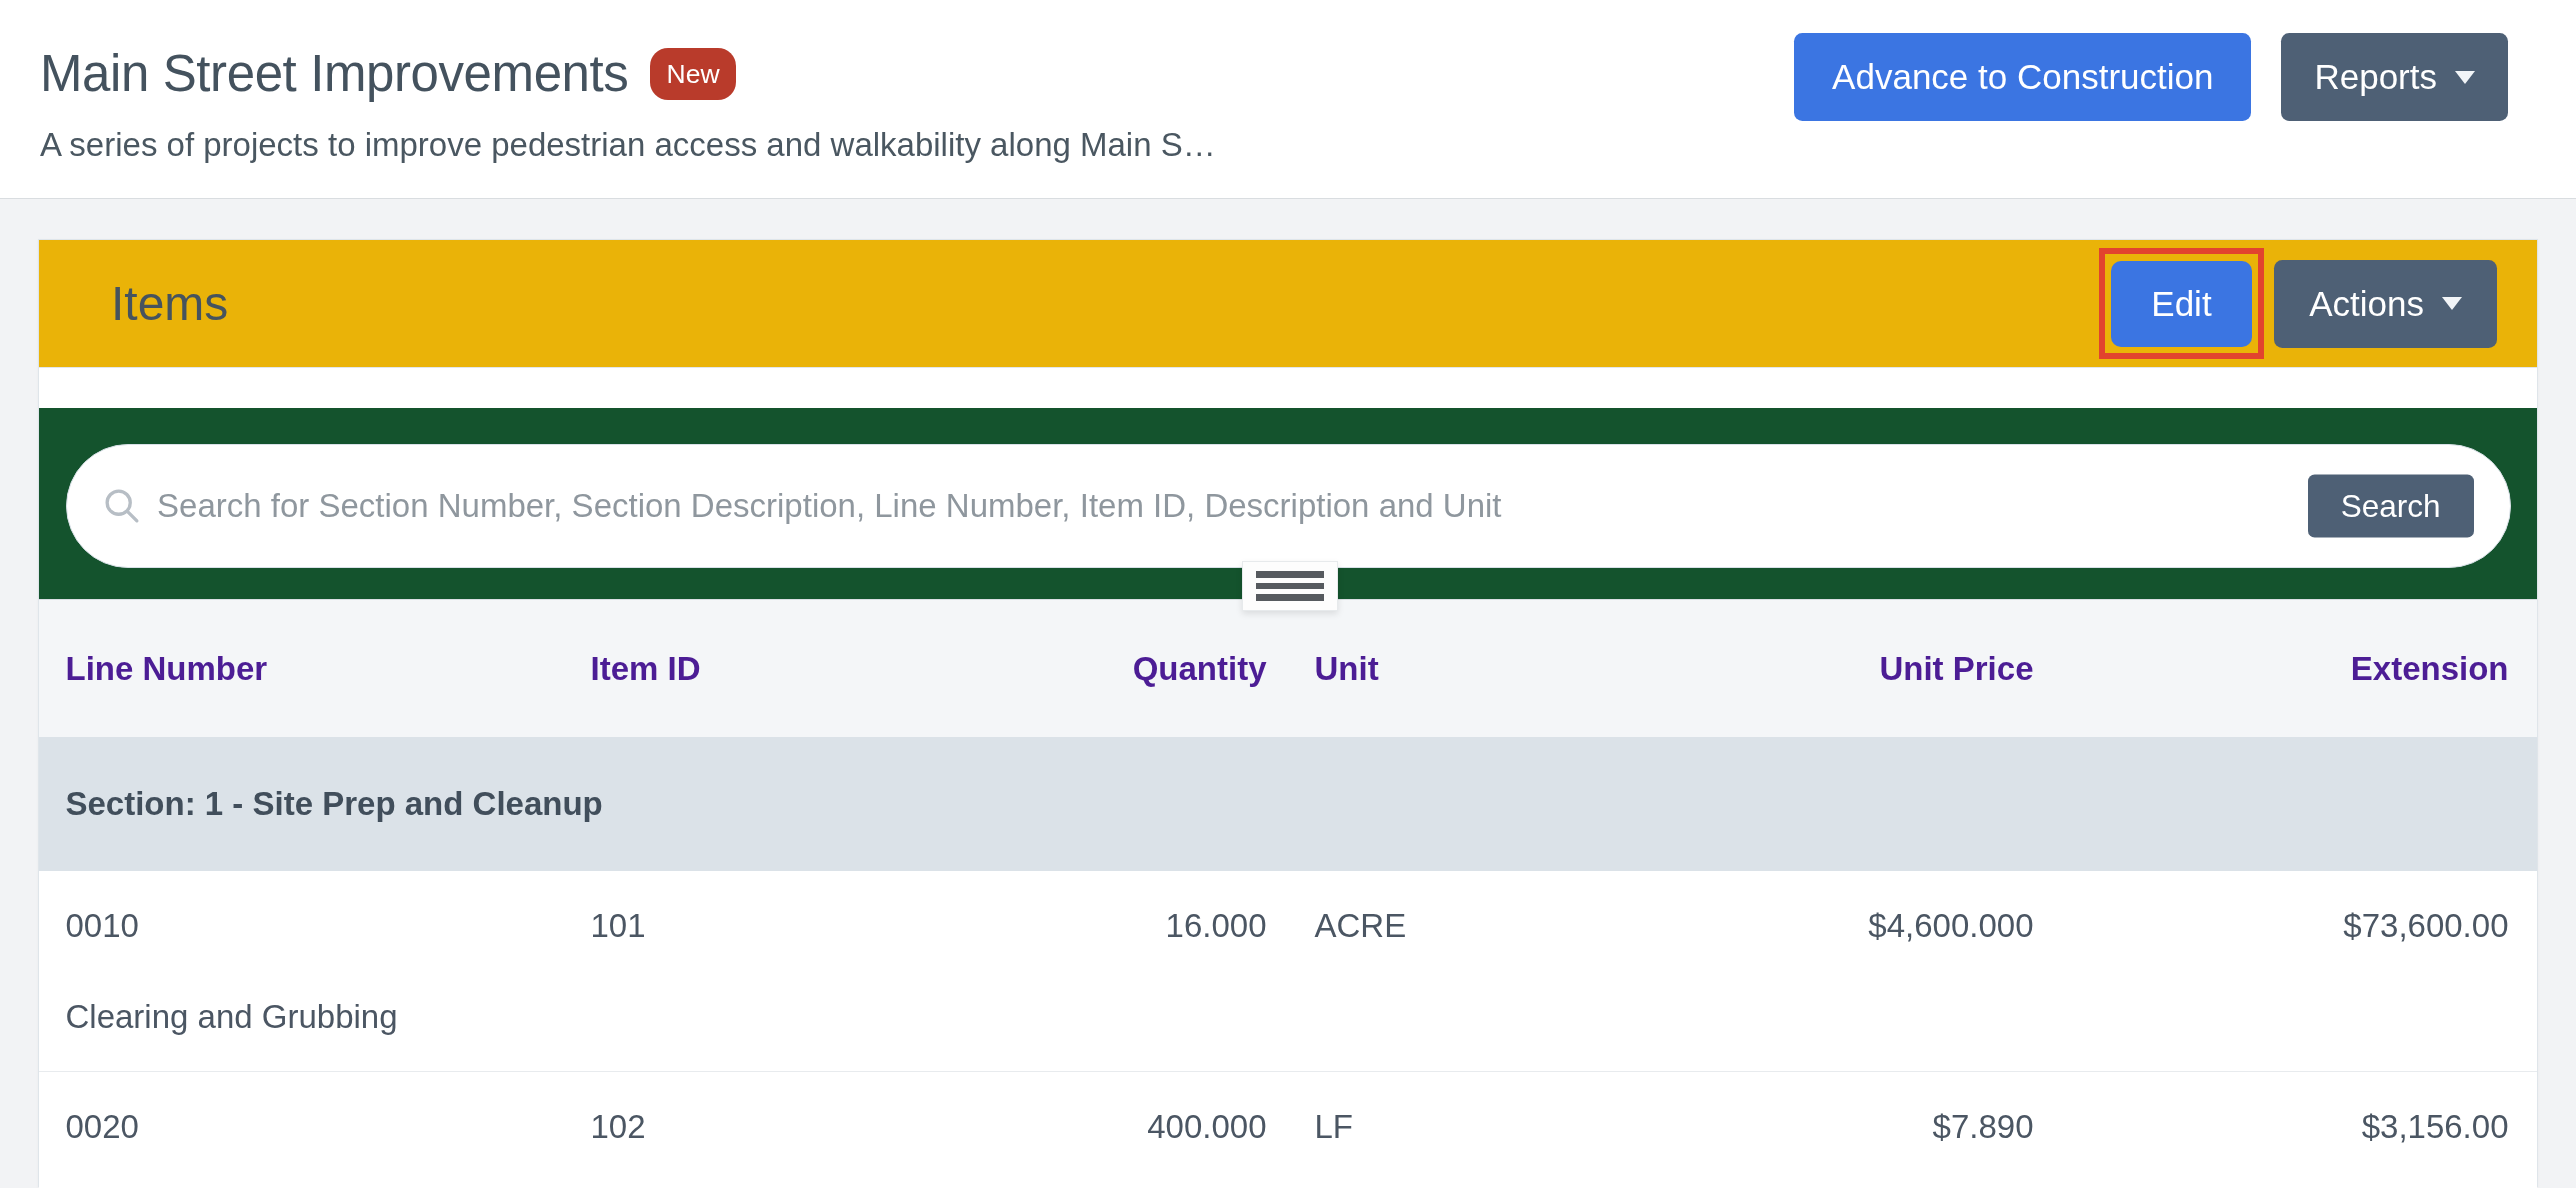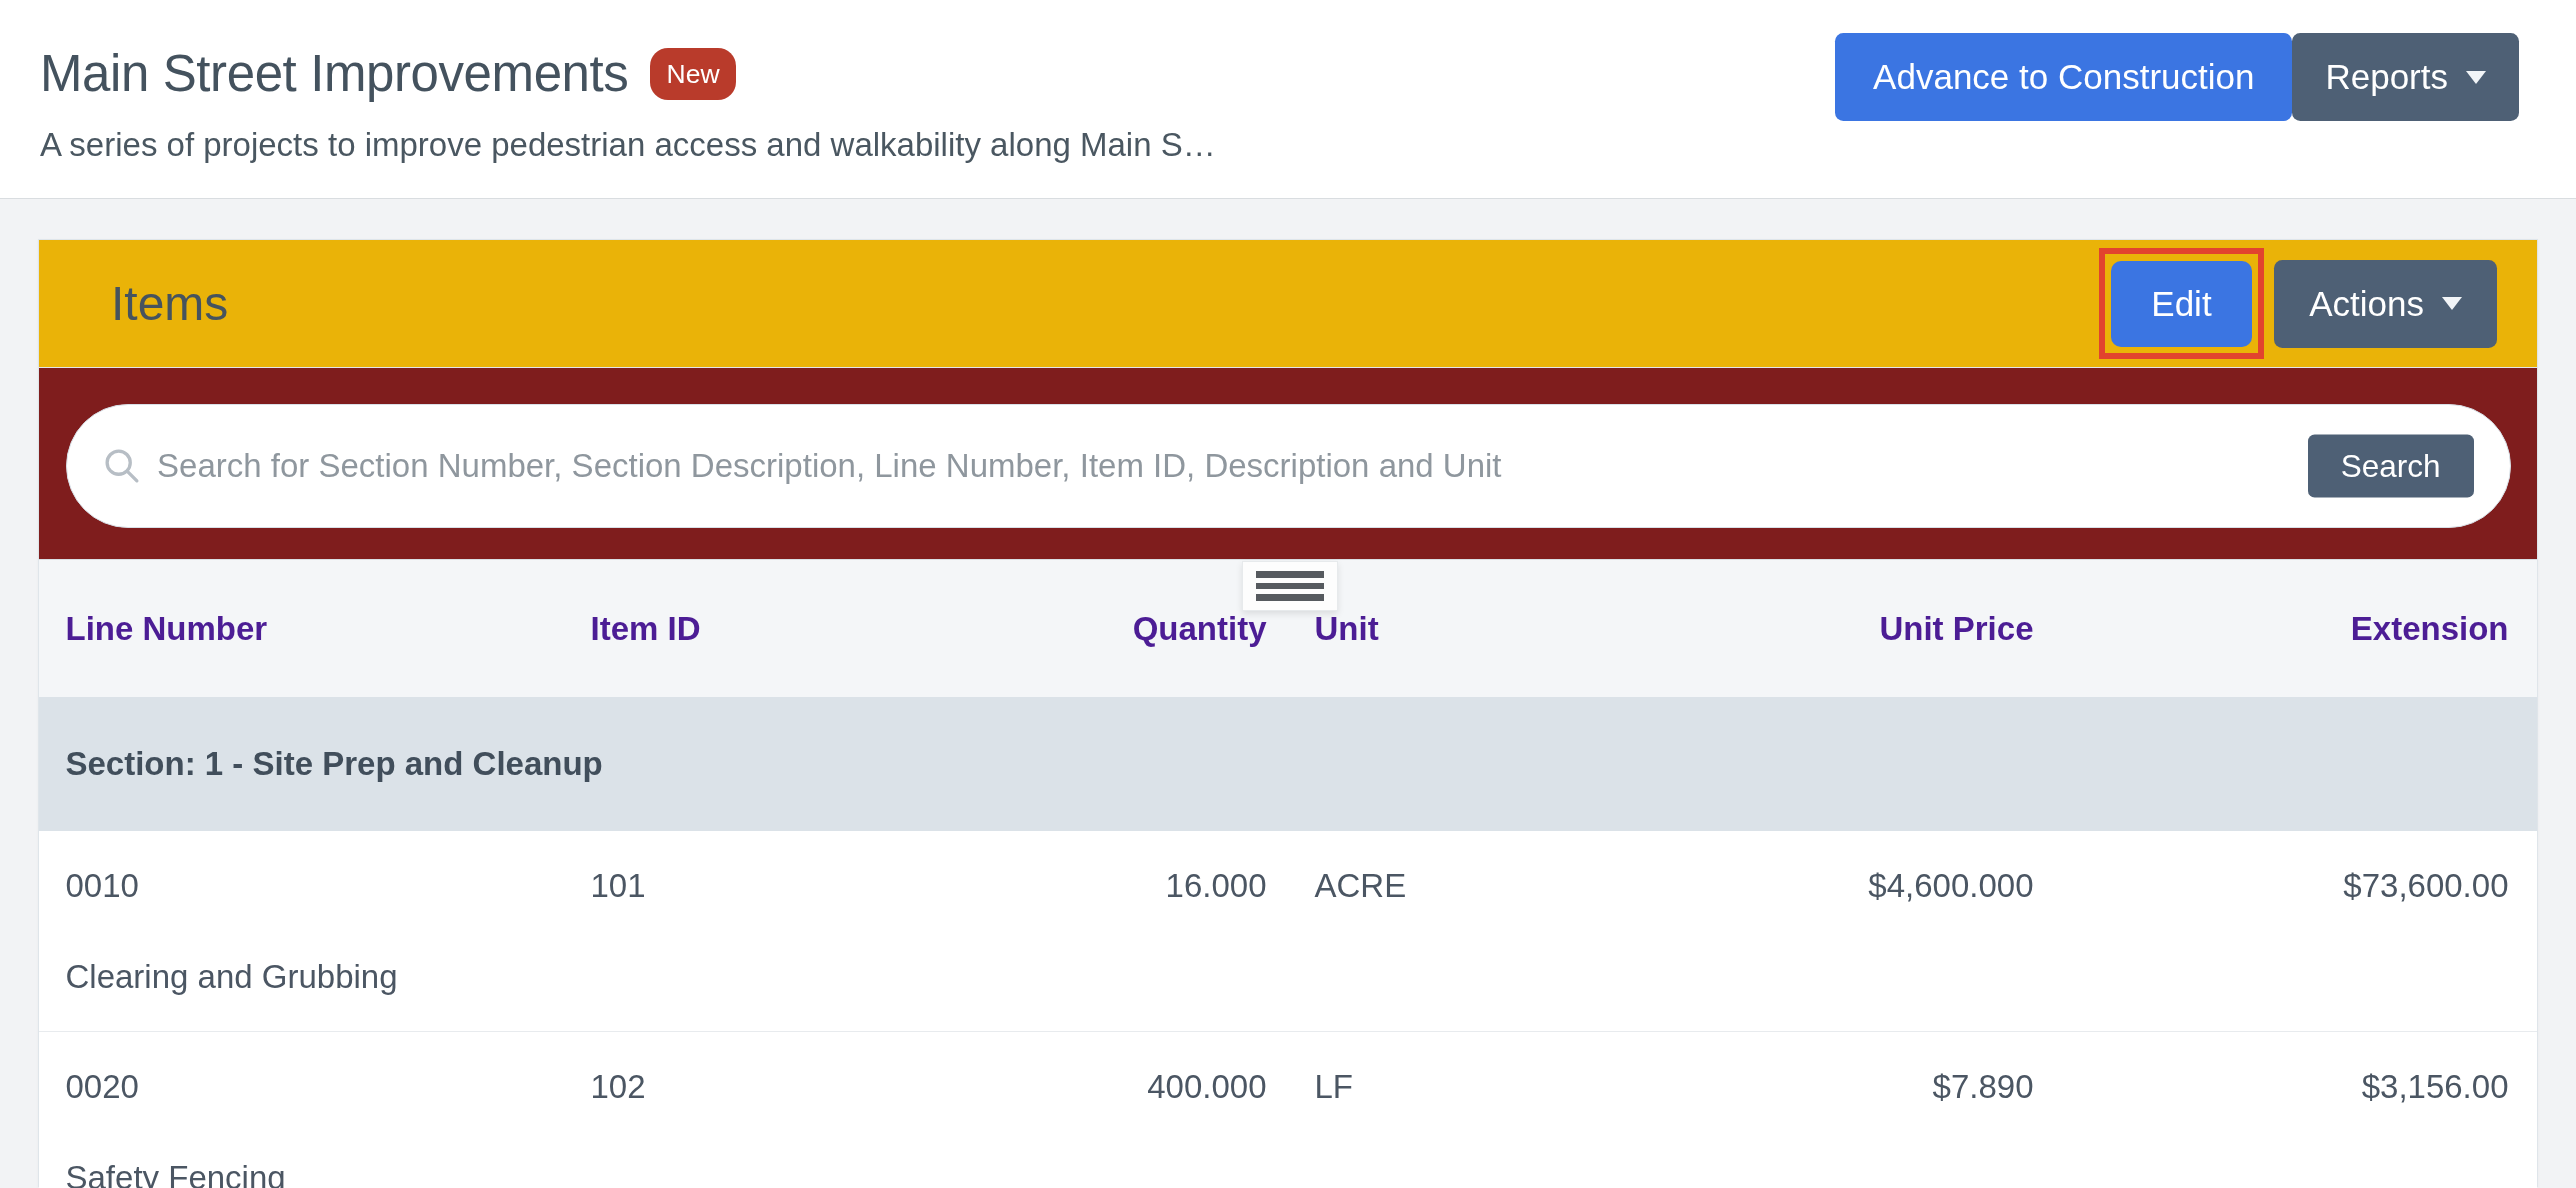--- a/index.html
+++ b/index.html
@@ -27,22 +27,22 @@
     margin-left:21.5px;
     background:#b93b2b; color:#ffffff;
     font-size:26.5px; line-height:1;
     padding:12.4px 16.6px; border-radius:18px;
   }
   .page-subtitle {
     margin-top:21.5px;
     font-size:33px; color:#4a5761; line-height:38px;
   }
   .header-buttons {
-    position:absolute; top:33px; right:57px;
-    display:flex; gap:0;
+    position:absolute; top:33px; right:68px;
+    display:flex; gap:30px;
   }
   .btn {
     display:inline-flex; align-items:center; justify-content:center;
     height:88px; border:none; cursor:pointer;
     border-radius:8.3px; font-size:35px;
     font-family:inherit; color:#ffffff; white-space:nowrap;
   }
   .btn-primary { background:#3b75e2; padding:0 38px; }
   .btn-slate { background:#4e6075; padding:0 33px; }
   .caret {
@@ -77,22 +77,23 @@
     border:6.6px solid #e2432e;
     padding:6.6px;
     margin-right:10px;
   }
   .btn-edit { height:86px; padding:0 40px; border-radius:10px; }
   .btn-actions { height:88px; padding:0 35px; border-radius:8.3px; }
 
   
   .search-zone {
     height:191px;
-    background:#7f1d1d;
+    background:#14532d;
     padding:36px 26.5px 31.5px 26.5px;
+    margin-top:40px;
   }
   .search-pill {
     position:relative;
     height:124px;
     background:#ffffff;
     border:1.7px solid #d8e0e7;
     border-radius:62px;
     display:flex; align-items:center;
     padding:0 199px 0 36px;
   }

